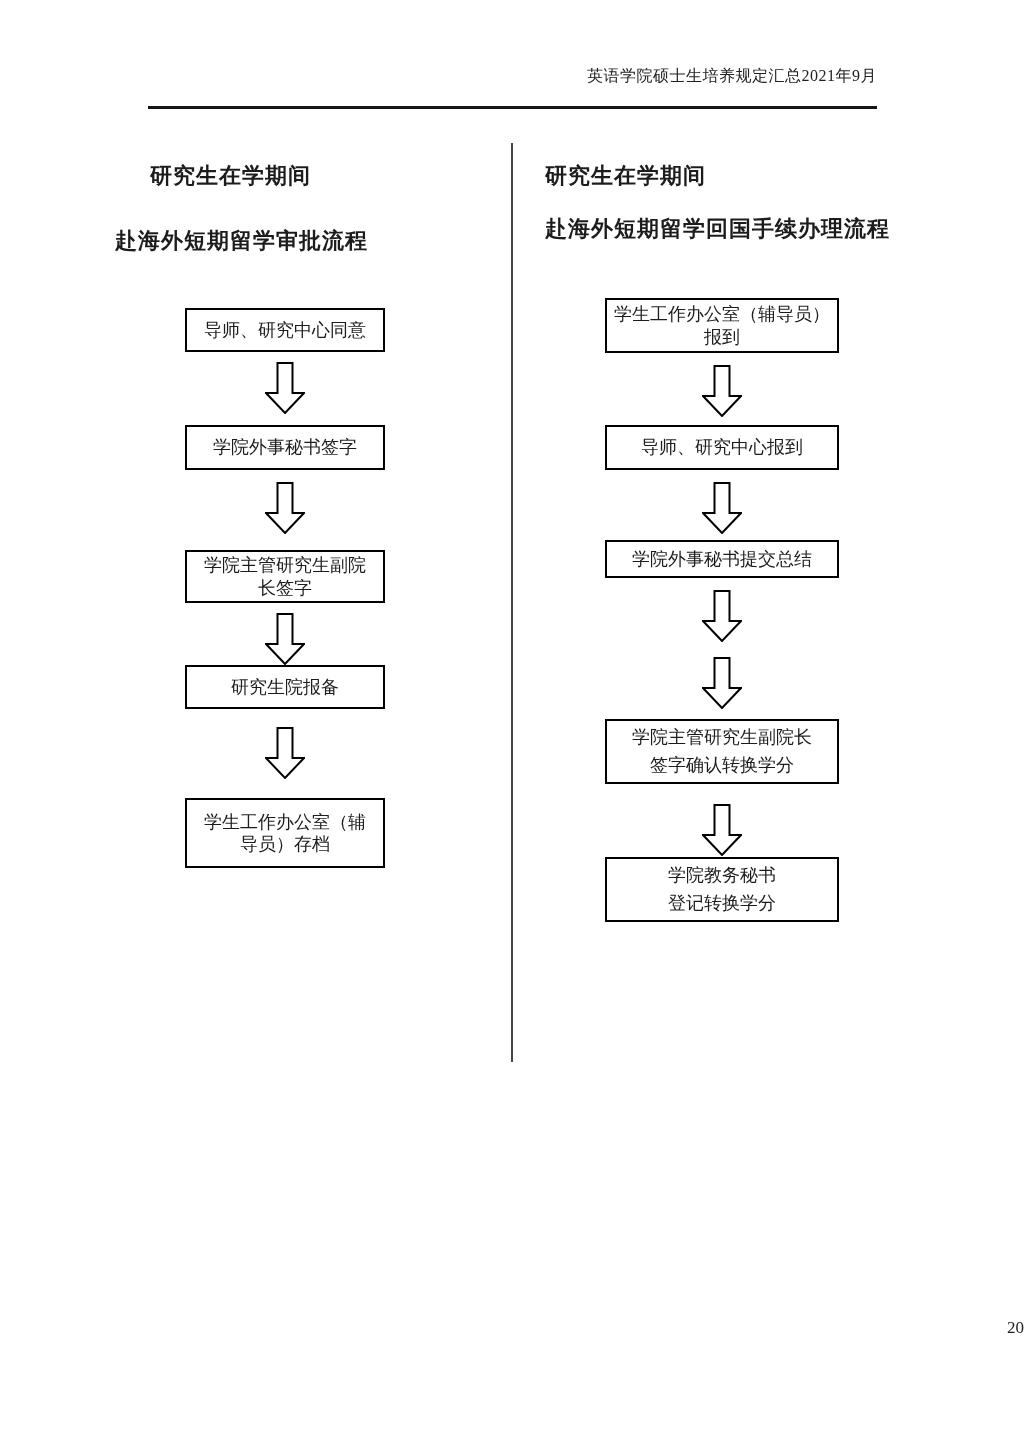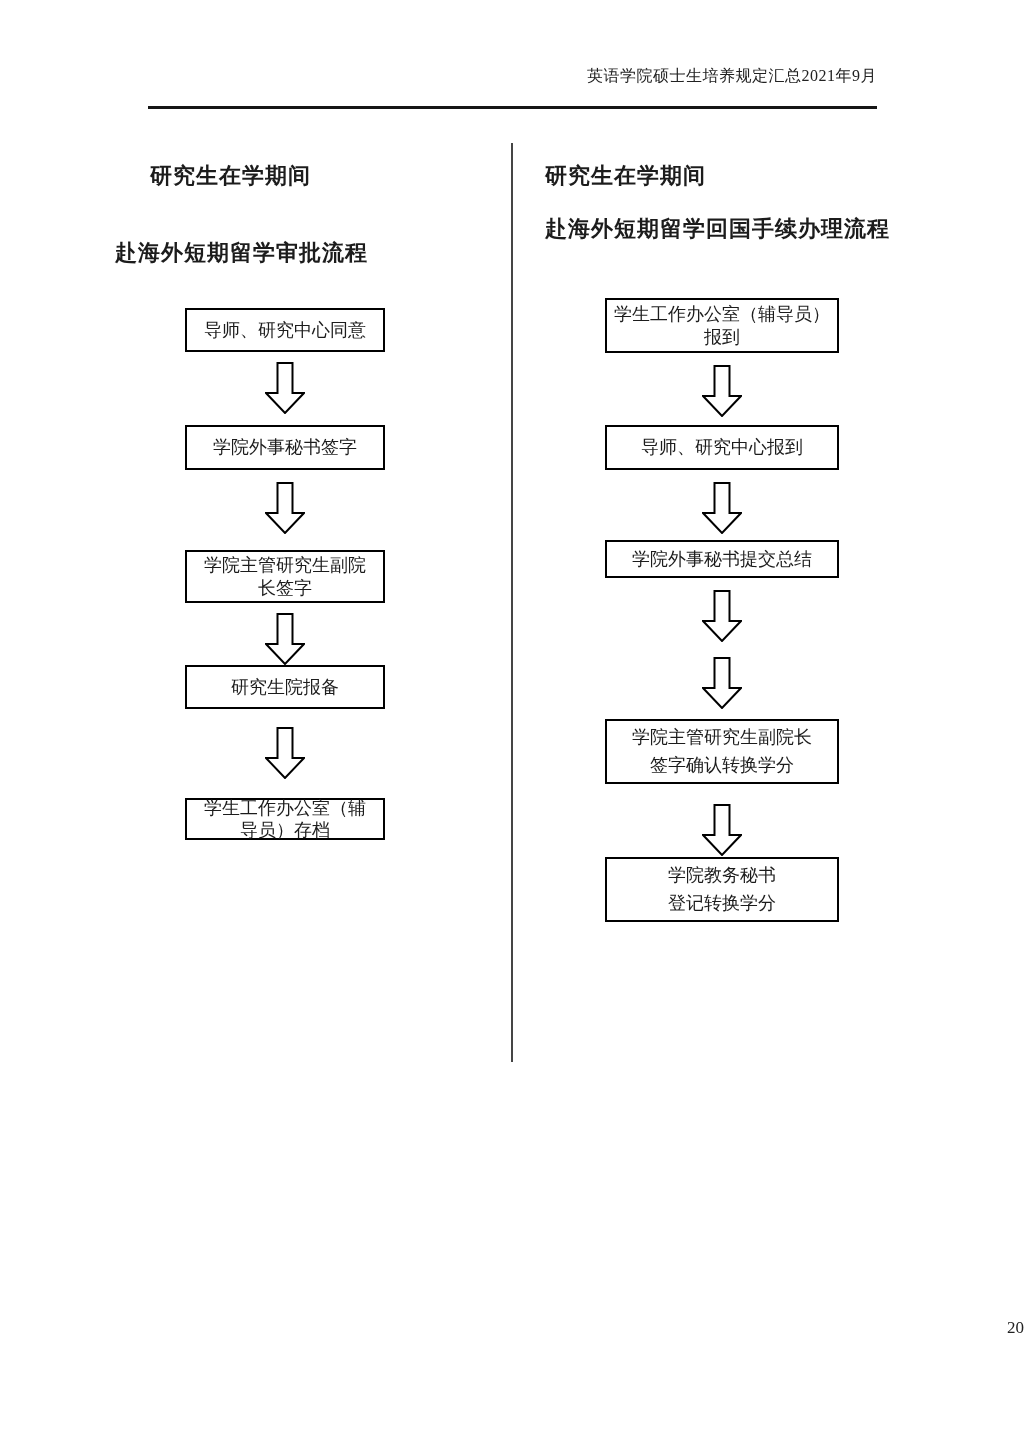--- a/index.html
+++ b/index.html
@@ -16,21 +16,21 @@
     position:absolute;left:148px;top:106px;width:729px;height:3px;background:#161616;
   }
   .v-rule{
     position:absolute;left:511px;top:143px;width:2px;height:919px;background:#454545;
   }
   .col-title{
     position:absolute;font-size:22px;font-weight:bold;text-align:left;
     letter-spacing:1px;white-space:nowrap;
   }
   .t-left-1{left:150px;width:270px;top:161px;}
-  .t-left-2{left:115px;width:340px;top:238px;}
+  .t-left-2{left:115px;width:340px;top:226px;}
   .t-right-1{left:545px;width:355px;top:161px;}
   .t-right-2{left:545px;width:355px;top:214px;}
   .flow{position:absolute;display:flex;flex-direction:column;align-items:center;}
   .flow-left{left:185px;top:308px;width:200px;}
   .flow-right{left:605px;top:298px;width:234px;}
   .fbox{
     box-sizing:border-box;width:100%;border:2px solid #000;background:#fff;
     display:flex;flex-direction:column;align-items:center;justify-content:center;
     font-size:18px;line-height:1.25;text-align:center;flex:none;
   }
@@ -84,21 +84,21 @@
     </svg>
 
     <div class="fbox" style="height:44px;margin-top:0">
       <div>研究生院报备</div>
     </div>
 
     <svg class="arrow" style="margin-top:18px" width="40" height="52" viewBox="0 0 40 52">
       <polygon points="12.5,1 27.5,1 27.5,31 39,31 20,51 1,31 12.5,31" fill="#ffffff" stroke="#000000" stroke-width="2" stroke-linejoin="miter"></polygon>
     </svg>
 
-    <div class="fbox" style="height:42px;margin-top:19px">
+    <div class="fbox" style="height:70px;margin-top:19px">
       <div>学生工作办公室（辅</div>
       <div>导员）存档</div>
     </div>
 
   </div>
 
   <div class="flow flow-right">
 
     <div class="fbox" style="height:55px">
       <div>学生工作办公室（辅导员）</div>

